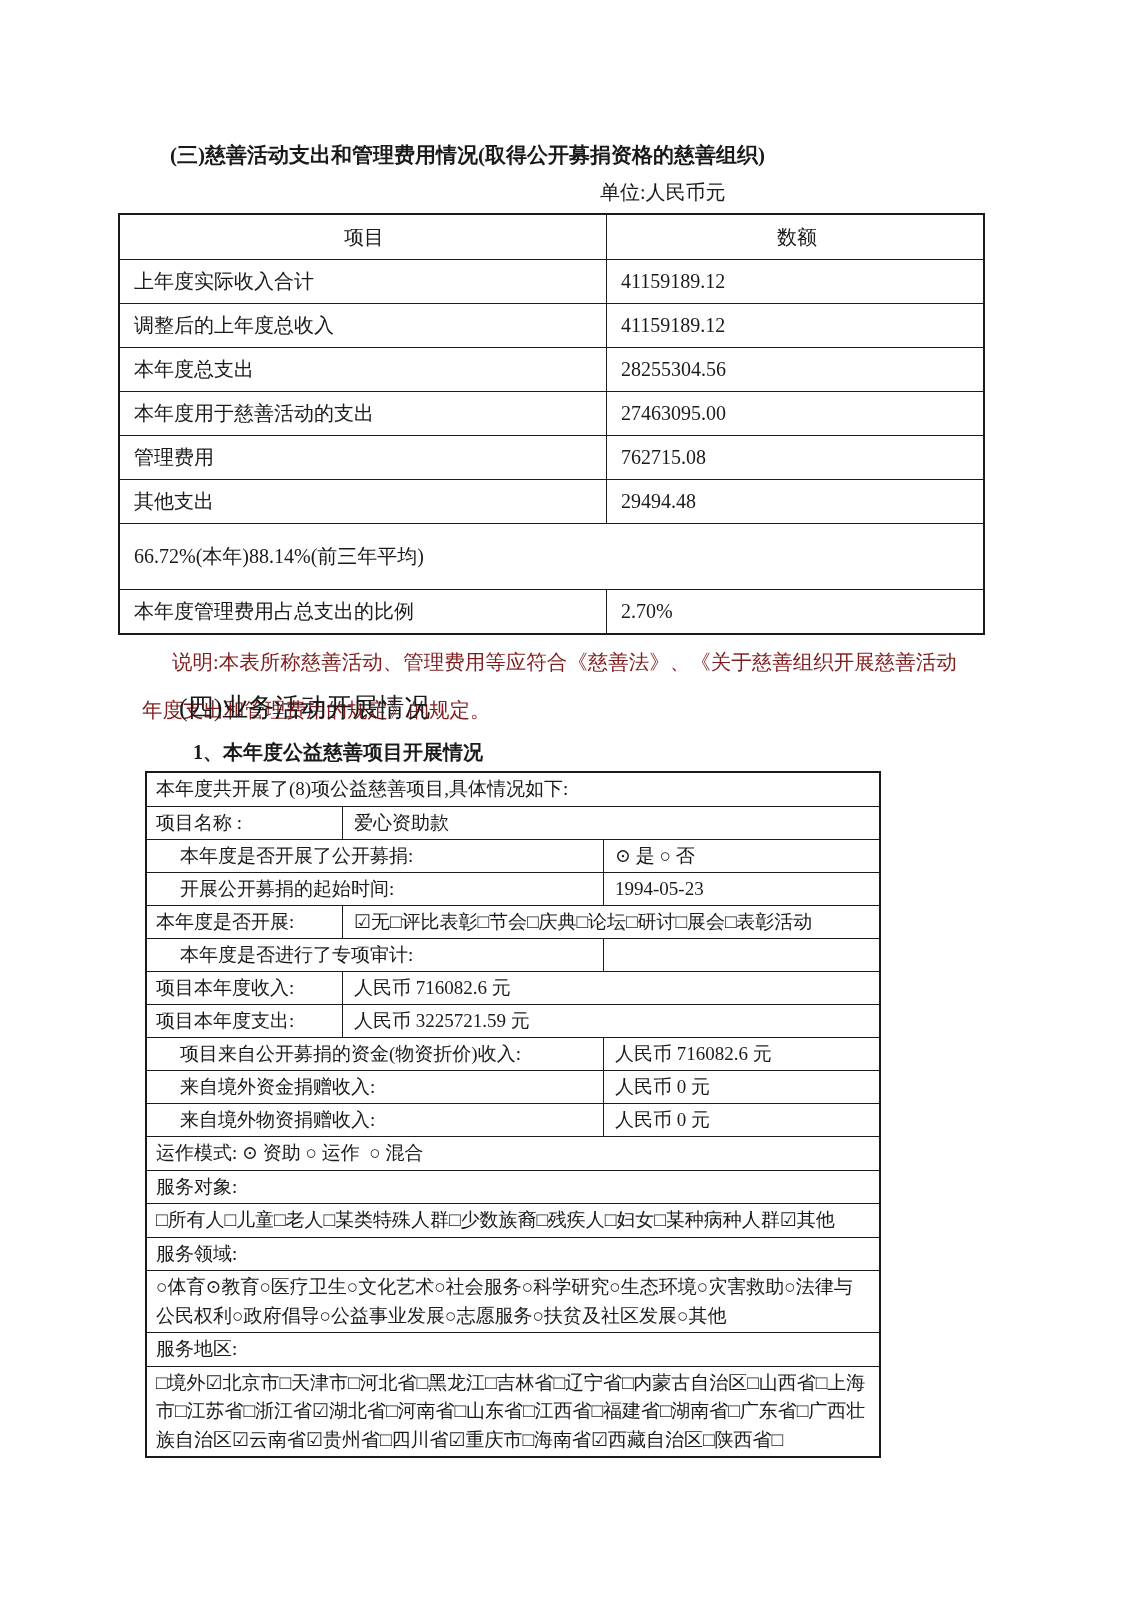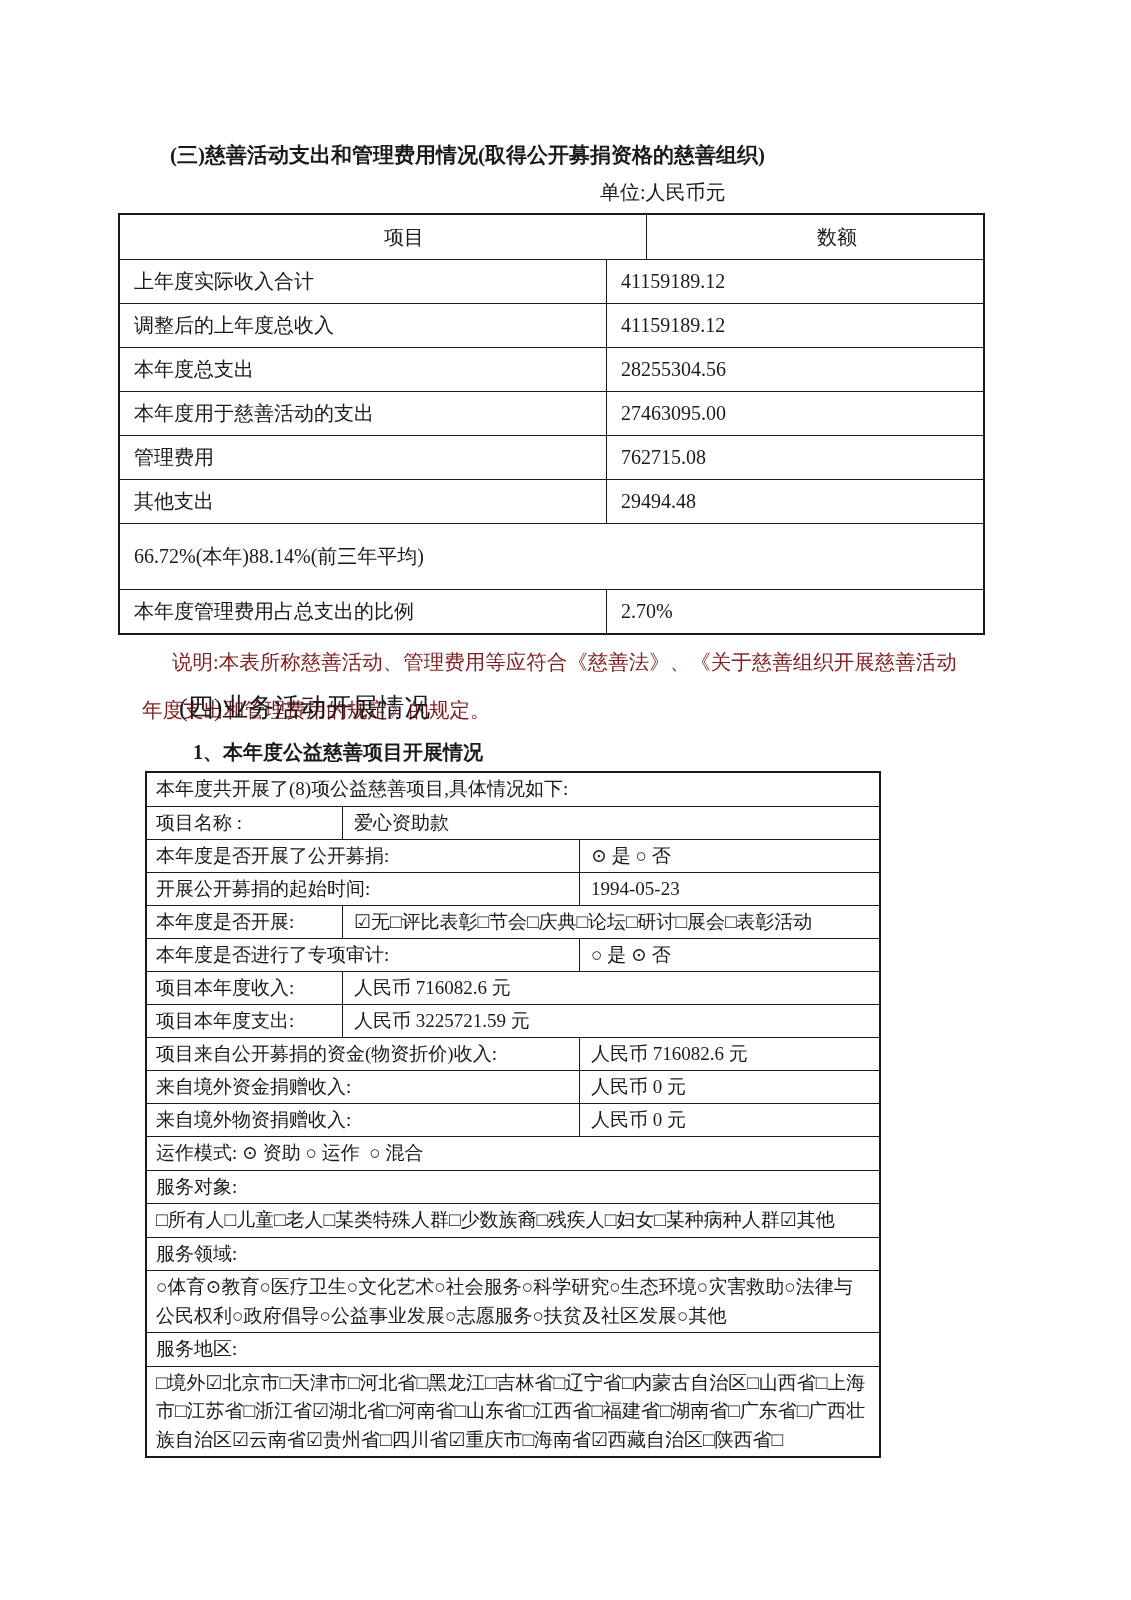--- a/index.html
+++ b/index.html
@@ -58,21 +58,20 @@
     flex: 1;
     display: flex;
     align-items: center;
     padding: 3px 8px 3px 14px;
     line-height: 31px;
     white-space: pre-wrap;
   }
   .t1-header .t1-item, .t1-header .t1-amt {
     justify-content: center;
     padding-left: 12px;
-    margin-left: 40px;
   }
   
   .note {
     position: absolute;
     left: 142px;
     top: 638px;
     width: 820px;
     color: #7f1d1d;
     font-size: 20.5px;
     line-height: 48px;
@@ -108,21 +107,21 @@
   .t2-row + .t2-row { border-top: 1px solid #1a1a1a; }
   .t2-label {
     display: flex;
     align-items: center;
     border-right: 1px solid #1a1a1a;
     padding: 2px 6px 2px 9px;
     line-height: 28px;
     white-space: pre-wrap;
   }
   .t2-row.narrow .t2-label { width: 196px; }
-  .t2-row.wide .t2-label { width: 433px; }
+  .t2-row.wide .t2-label { width: 433px; margin-left: 24px; }
   .t2-value {
     flex: 1;
     display: flex;
     align-items: center;
     padding: 2px 6px 2px 11px;
     line-height: 28px;
     white-space: pre-wrap;
   }
   .t2-full {
     flex: 1;
@@ -200,21 +199,20 @@
     <div class="t2-row wide">
       <div class="t2-label">开展公开募捐的起始时间:</div>
       <div class="t2-value">1994-05-23</div>
     </div>
     <div class="t2-row narrow">
       <div class="t2-label">本年度是否开展:</div>
       <div class="t2-value">☑无□评比表彰□节会□庆典□论坛□研讨□展会□表彰活动</div>
     </div>
     <div class="t2-row wide">
       <div class="t2-label">本年度是否进行了专项审计:</div>
-      <div class="t2-value">○ 是 ⊙ 否</div>
     </div>
     <div class="t2-row narrow">
       <div class="t2-label">项目本年度收入:</div>
       <div class="t2-value">人民币 716082.6 元</div>
     </div>
     <div class="t2-row narrow">
       <div class="t2-label">项目本年度支出:</div>
       <div class="t2-value">人民币 3225721.59 元</div>
     </div>
     <div class="t2-row wide">

